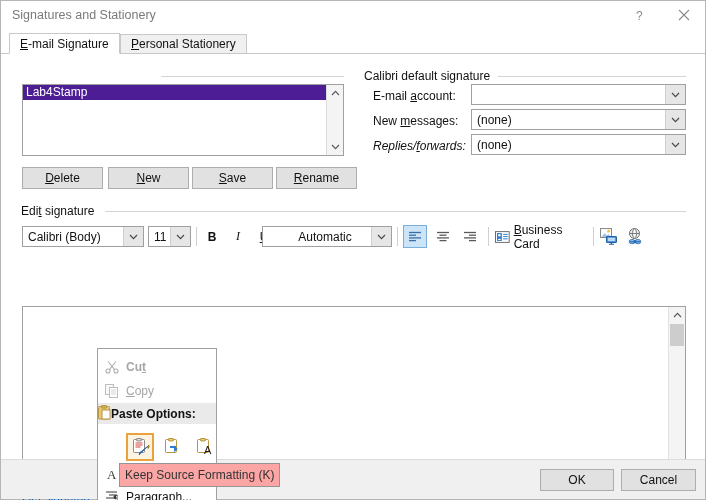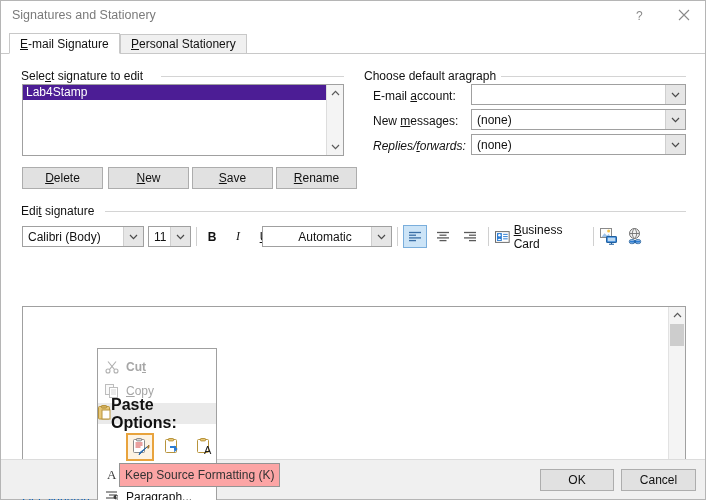--- a/index.html
+++ b/index.html
@@ -70,21 +70,21 @@
   .footer{position:absolute;left:0;right:0;bottom:0;height:39px;background:#f0f0f0;border-top:1px solid #dcdcdc;}
 
   
   .ctxmenu{position:absolute;left:96px;top:294px;width:120px;height:158px;background:#fff;border:1px solid #a0a0a0;box-sizing:border-box;z-index:40;}
   .ctxitem{position:absolute;left:0;right:0;height:23px;display:flex;align-items:center;}
   .ctxitem .ic{width:28px;height:23px;display:flex;align-items:center;justify-content:center;}
   .ctxitem .lbl{font-size:12px;}
   .ctxitem.disabled .lbl{color:#a6a6a6;}
   .ctxitem .lbl.on{color:#111;}
   .pasteheader{position:absolute;left:0;right:0;height:21px;background:#eaeaea;display:flex;align-items:center;}
-  .pasteheader .lbl{font-size:16px;font-weight:bold;color:#111;}
+  .pasteheader .lbl{font-size:12px;font-weight:bold;color:#111;}
   .pasteicons{position:absolute;left:28px;top:84px;display:flex;gap:4px;}
   .pi{width:28px;height:28px;box-sizing:border-box;display:flex;align-items:center;justify-content:center;}
   .pi.sel{border:2px solid #e8a33d;background:#fdf3e3;}
 
   .tooltip{position:absolute;left:118px;top:409px;height:22px;background:#fca5a5;border:1px solid #949494;
            display:flex;align-items:center;padding:0 5px;font-size:12px;color:#333;z-index:60;white-space:nowrap;}
 </style>
 </head>
 <body>
 
@@ -109,21 +109,20 @@
     <div class="tab active" id="tab0">
       <span><u>E</u>-mail Signature</span>
     </div>
     <div class="tab" id="tab1">
       <span><u>P</u>ersonal Stationery</span>
     </div>
   </div>
 
   <div class="body">
 
-    <div class="grouplabel" style="left:20px;top:15px;">Sele<u>c</u>t signature to edit</div>
     <div class="groupline" style="left:160px;top:22px;width:183px;"></div>
 
     <div class="listbox">
       <div class="listitem">Lab4Stamp</div>
       <div class="listscroll">
         <div class="sb-arrow up">
           <svg width="9" height="6" viewBox="0 0 9 6">
               <path d="M1,5 L4.5,1.4 L8,5" stroke="#5a5a5a" stroke-width="1.2" fill="none"></path>
             </svg>
         </div>
@@ -141,21 +140,21 @@
     <div class="pbtn" style="left:107px;top:113px;width:81px;">
         <span><u>N</u>ew</span>
       </div>
     <div class="pbtn" style="left:191px;top:113px;width:81px;">
         <span><u>S</u>ave</span>
       </div>
     <div class="pbtn" style="left:275px;top:113px;width:81px;">
         <span><u>R</u>ename</span>
       </div>
 
-    <div class="grouplabel" style="left:363px;top:15px;">Choose default aragraph</div>
+    <div class="grouplabel" style="left:363px;top:15px;">Calibri default signature</div>
     <div class="groupline" style="left:497px;top:22px;width:188px;"></div>
 
     <div class="crow-lbl" style="left:372px;top:35px;">E-mail <u>a</u>ccount:</div>
     <div class="combo" style="left:470px;top:30px;width:215px;">
       <div class="val"></div>
       <div class="arw">
           <svg width="9" height="6" viewBox="0 0 9 6">
             <path d="M1,1 L4.5,4.6 L8,1" stroke="#4a4a4a" stroke-width="1.2" fill="none"></path>
           </svg>
         </div>

